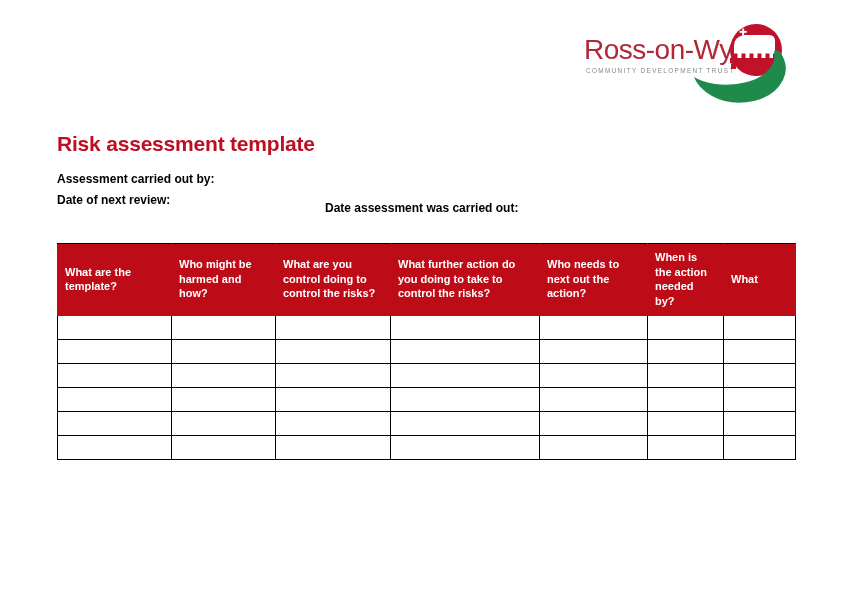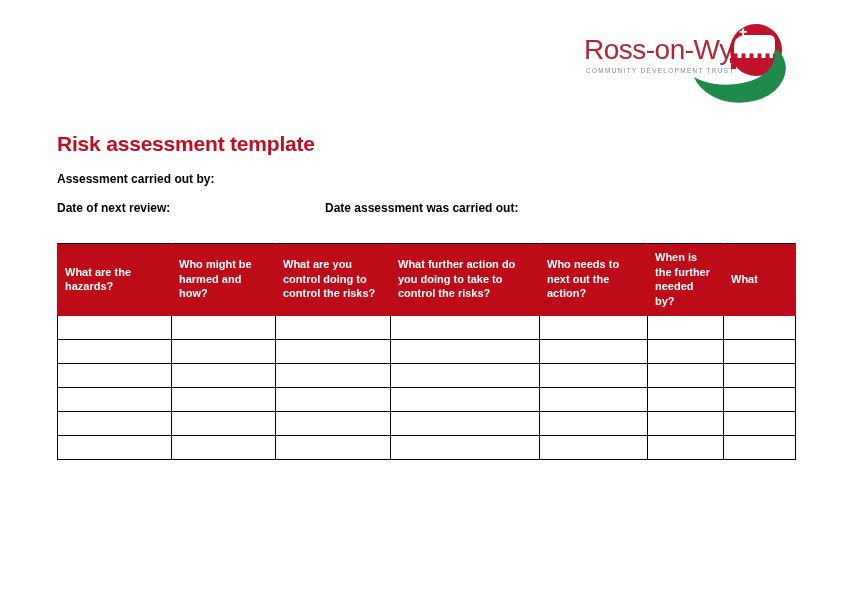--- a/index.html
+++ b/index.html
@@ -47,21 +47,21 @@
 
   
   .meta-line {
     position: absolute;
     font-size: 12px;
     font-weight: bold;
     color: #000000;
     white-space: nowrap;
   }
   .meta-1 { left: 57px; top: 172px; }
-  .meta-2 { left: 57px; top: 201px; }
+  .meta-2 { left: 57px; top: 193px; }
   .meta-3 { left: 325px; top: 201px; }
 
   
   .risk-table {
     position: absolute;
     left: 57px;
     top: 243px;
     width: 738px;
     border-collapse: collapse;
     table-layout: fixed;
@@ -159,26 +159,26 @@
       <col class="c1">
         <col class="c2">
         <col class="c3">
         <col class="c4">
       <col class="c5">
         <col class="c6">
         <col class="c7">
     </colgroup>
     <thead>
       <tr>
-        <th>What are the hazards?</th>
+        <th>What are the template?</th>
         <th>Who might be harmed and how?</th>
         <th>What are you control doing to control the risks?</th>
         <th>What further action do you doing to take to control the risks?</th>
         <th>Who needs to next out the action?</th>
-        <th>When is the further needed by?</th>
+        <th>When is the action needed by?</th>
         <th>What</th>
       </tr>
     </thead>
     <tbody>
       <tr>
         <td></td>
         <td></td>
         <td></td>
         <td></td>
         <td></td>

